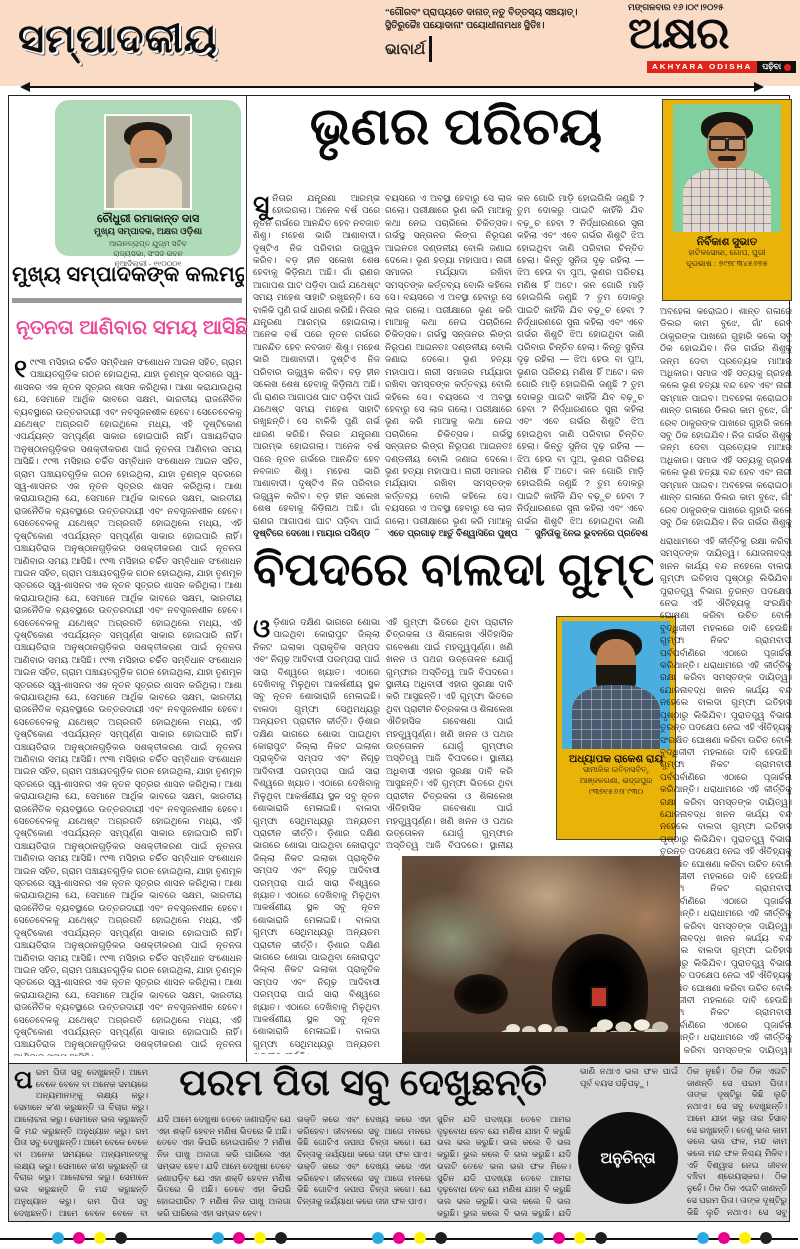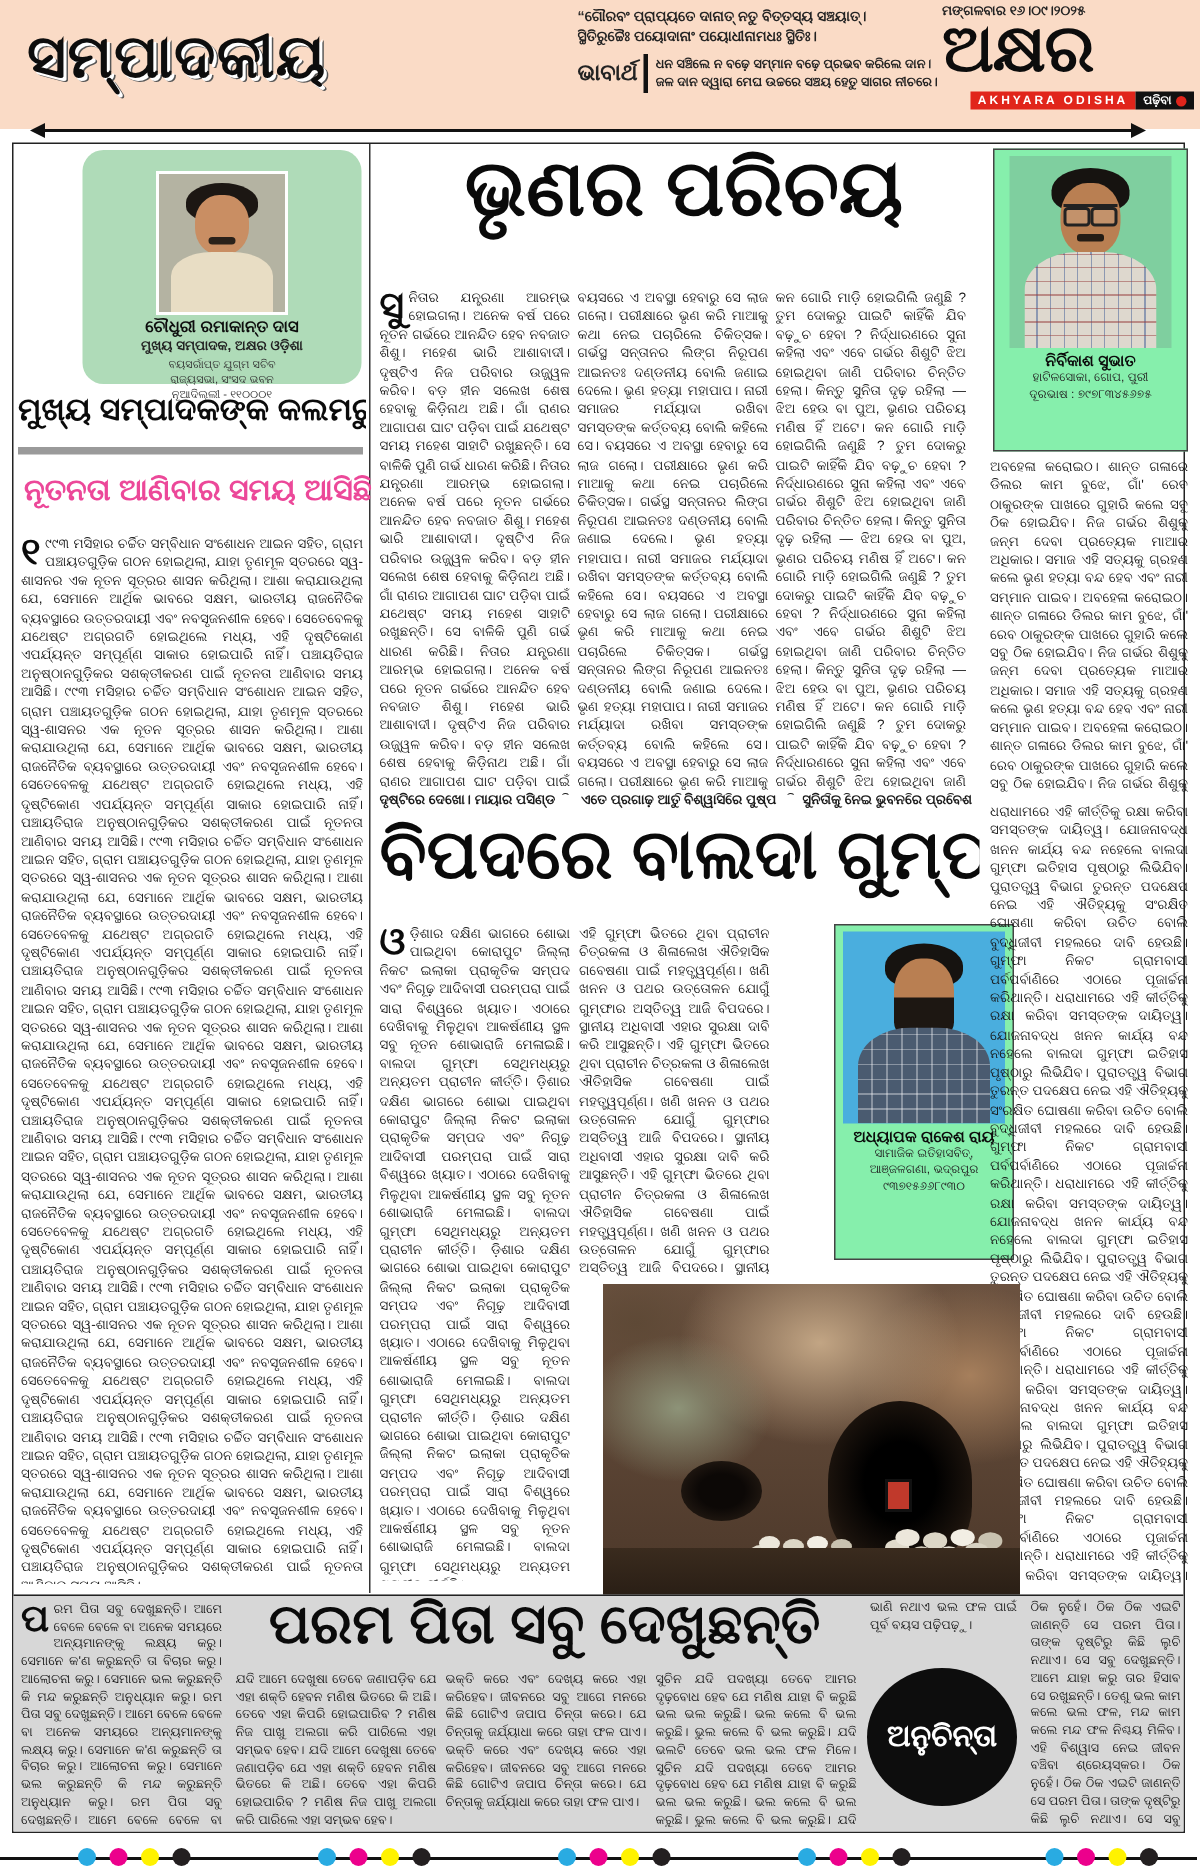--- a/index.html
+++ b/index.html
@@ -39,21 +39,21 @@
   .editor-role{font-size:9px;font-weight:bold;color:#222;margin-top:1px;}
   .editor-addr{font-size:7.5px;color:#333;line-height:1.35;margin-top:2px;}
   .col-heading{left:12px;top:262px;width:232px;height:30px;font-size:21px;font-weight:bold;text-align:center;white-space:nowrap;overflow:hidden;color:#0b0b0b;}
   .gray-band{left:12px;top:298px;width:230px;height:5px;background:#9a9a9a;}
   .edit-headline{left:16px;top:316px;width:232px;height:34px;font-size:20px;font-weight:bold;white-space:nowrap;overflow:hidden;color:#ec4899;}
   .body-text{font-size:9px;line-height:1.38;text-align:justify;color:#161616;overflow:hidden;word-break:break-word;}
   .dropcap{float:left;font-size:25px;line-height:0.9;font-weight:bold;margin:1px 3px 0 0;color:#0b0b0b;}
   .edit-body{left:14px;top:356px;width:228px;height:700px;}
   
   .a1-headline{left:258px;top:96px;width:396px;height:84px;font-size:52px;font-weight:bold;text-align:center;white-space:nowrap;overflow:hidden;color:#0a0a0a;}
-  .author-card{border:1px solid #444;background:#86efac;text-align:center;box-sizing:border-box;padding-top:4px;}
+  .author-card{border:1px solid #444;background:#eab308;text-align:center;box-sizing:border-box;padding-top:4px;}
   .card1{left:662px;top:99px;width:130px;height:202px;}
   .card2{left:556px;top:616px;width:120px;height:224px;}
   .author-photo{width:108px;height:128px;margin:0 auto;position:relative;overflow:hidden;}
   .p-green{background:#7fcf9f;}
   .p-blue{background:#4aaede;}
   .au-hair{position:absolute;left:28px;top:8px;width:52px;height:30px;background:#161310;border-radius:50% 50% 40% 40%;}
   .au-face{position:absolute;left:34px;top:18px;width:40px;height:48px;background:#b97f52;border-radius:45%;}
   .au-glass{position:absolute;left:36px;top:32px;width:36px;height:10px;border-top:2px solid #222;}
   .au-glass::before,.au-glass::after{content:"";position:absolute;top:0;width:14px;height:9px;border:2px solid #222;border-radius:3px;background:rgba(255,255,255,.15);}
   .au-glass::before{left:0;} .au-glass::after{right:0;}
@@ -74,42 +74,38 @@
   .cave-hole{position:absolute;left:150px;top:78px;width:96px;height:108px;background:radial-gradient(#000 35%,#1a120c 70%,#3a2b1e 100%);border-radius:50% 50% 35% 35%;}
   .cave-hole2{position:absolute;left:52px;top:118px;width:54px;height:40px;background:radial-gradient(#0c0806 40%,#2e2218 100%);border-radius:50%;}
   .deity{position:absolute;left:188px;top:130px;width:14px;height:18px;background:#c0392b;border:2px solid #111;}
   .stones{position:absolute;width:14px;height:10px;border-radius:50%;background:#ece7db;box-shadow:16px 2px 0 #dcd6c6,32px 0 0 #f2eee4,8px 10px 0 #cfc9b8,24px 10px 0 #e6e1d4,40px 8px 0 #d8d2c2,-6px 6px 0 #e0dacb,48px 2px 0 #c9c2b0,14px 20px 0 #efeade,30px 20px 0 #d4cebd;}
   .stones.s1{left:104px;top:168px;}
   .stones.s2{left:196px;top:164px;transform:scale(1.15);}
   
   .bottom-band{left:9px;top:1063px;width:780px;height:158px;background:#d7d7d7;border-top:1.5px solid #222;box-sizing:border-box;}
   .bot-headline{left:148px;top:1062px;width:430px;height:48px;font-size:37px;font-weight:bold;text-align:center;white-space:nowrap;overflow:hidden;color:#0a0a0a;}
   .bot-col{font-size:8.5px;}
-  .badge-circle{left:578px;top:1112px;width:100px;height:92px;background:#0d0d0d;border-radius:50%;color:#fff;display:flex;align-items:center;justify-content:center;font-size:20px;font-weight:bold;overflow:hidden;}
+  .badge-circle{left:578px;top:1112px;width:100px;height:92px;background:#0d0d0d;border-radius:50%;color:#fff;display:flex;align-items:center;justify-content:center;font-size:15px;font-weight:bold;overflow:hidden;}
   
   .footer-line{left:0px;top:1238px;width:798px;height:0;border-top:2px solid #111;}
   .dotgroup{top:1232px;height:12px;display:flex;gap:9px;}
   .dotgroup i{width:12px;height:12px;border-radius:50%;display:block;}
 </style>
 </head>
 <body>
 
 <div class="abs header-band"></div>
 <div class="abs masthead">ସମ୍ପାଦକୀୟ</div>
 
 <div class="abs quote-block">
   <div class="quote-line">“ଗୌରବଂ ପ୍ରାପ୍ୟତେ ଦାନାତ୍ ନତୁ ବିତ୍ତସ୍ୟ ସଞ୍ଚୟାତ୍।</div>
   <div class="quote-line">ସ୍ଥିତିରୁଚ୍ଚୈଃ ପୟୋଦାନାଂ ପୟୋଧୀନାମଧଃ ସ୍ଥିତିଃ।</div>
   <div class="bhabartha-row">
     <span class="bhabartha-label">ଭାବାର୍ଥ</span>
     <span class="bhabartha-bar"></span>
-    <span class="meaning">
-      <span class="quote-line">ଧନ ସଞ୍ଚିଲେ ନ ବଢ଼େ ସମ୍ମାନ ବଢ଼େ ପ୍ରଭବ କରିଲେ ଦାନ।</span><br>
-      <span class="quote-line">ଜଳ ଦାନ ଦ୍ୱାରା ମେଘ ଉଚ୍ଚରେ ସଞ୍ଚୟ ହେତୁ ସାଗର ନୀଚରେ।</span>
-    </span>
   </div>
 </div>
 
 <div class="abs logo-block">
   <div class="date-line">ମଙ୍ଗଳବାର ୧୬।୦୯।୨୦୨୫</div>
   <div class="logo-text">ଅକ୍ଷର</div>
   <div class="logo-band">
     <span class="red">AKHYARA ODISHA</span>
     <span class="blackchip">
         <span>ପଢ଼ିବା</span>
@@ -125,21 +121,21 @@
 <div class="abs editor-card">
   <div class="editor-photo">
     <div class="ed-hair"></div>
     <div class="ed-face"></div>
     <div class="ed-must"></div>
     <div class="ed-shirt"></div>
   </div>
   <div class="editor-name">ଚୌଧୁରୀ ରମାକାନ୍ତ ଦାସ</div>
   <div class="editor-role">ମୁଖ୍ୟ ସମ୍ପାଦକ, ଅକ୍ଷର ଓଡ଼ିଶା</div>
   <div class="editor-addr">
-    <span>ବୟସର୍ରାପ୍ତ ଯୁଗ୍ମ ସଚିବ</span><br>
+    <span>ଆଇନତ୍ରାପ୍ତ ଯୁଗ୍ମ ସଚିବ</span><br>
     <span>ରାଜ୍ୟସଭା, ସଂସଦ ଭବନ</span><br>
     <span>ନୂଆଦିଲ୍ଲୀ - ୧୧୦୦୦୧</span>
   </div>
 </div>
 <div class="abs col-heading">ମୁଖ୍ୟ ସମ୍ପାଦକଙ୍କ କଲମରୁ</div>
 <div class="abs gray-band"></div>
 <div class="abs edit-headline">ନୂତନତା ଆଣିବାର ସମୟ ଆସିଛି</div>
 <div class="abs body-text edit-body"><span class="dropcap">୧</span><span>୯୯୩ ମସିହାର ଚର୍ଚ୍ଚିତ ସମ୍ବିଧାନ ସଂଶୋଧନ ଆଇନ ସହିତ, ଗ୍ରାମ ପଞ୍ଚାୟତଗୁଡ଼ିକ ଗଠନ ହୋଇଥିଲା, ଯାହା ତୃଣମୂଳ ସ୍ତରରେ ସ୍ୱ-ଶାସନର ଏକ ନୂତନ ସୂତ୍ରର ଶାସନ କରିଥିଲା। ଆଶା କରାଯାଉଥିଲା ଯେ, ସେମାନେ ଆର୍ଥିକ ଭାବରେ ସକ୍ଷମ, ଭାରତୀୟ ରାଜନୈତିକ ବ୍ୟବସ୍ଥାରେ ଉତ୍ତରଦାୟୀ ଏବଂ ନବସୃଜନଶୀଳ ହେବେ। ସେତେବେଳକୁ ଯଥେଷ୍ଟ ଅଗ୍ରଗତି ହୋଇଥିଲେ ମଧ୍ୟ, ଏହି ଦୃଷ୍ଟିକୋଣ ଏପର୍ଯ୍ୟନ୍ତ ସମ୍ପୂର୍ଣ୍ଣ ସାକାର ହୋଇପାରି ନାହିଁ। ପଞ୍ଚାୟତିରାଜ ଅନୁଷ୍ଠାନଗୁଡ଼ିକର ସଶକ୍ତୀକରଣ ପାଇଁ ନୂତନତା ଆଣିବାର ସମୟ ଆସିଛି। ୯୯୩ ମସିହାର ଚର୍ଚ୍ଚିତ ସମ୍ବିଧାନ ସଂଶୋଧନ ଆଇନ ସହିତ, ଗ୍ରାମ ପଞ୍ଚାୟତଗୁଡ଼ିକ ଗଠନ ହୋଇଥିଲା, ଯାହା ତୃଣମୂଳ ସ୍ତରରେ ସ୍ୱ-ଶାସନର ଏକ ନୂତନ ସୂତ୍ରର ଶାସନ କରିଥିଲା। ଆଶା କରାଯାଉଥିଲା ଯେ, ସେମାନେ ଆର୍ଥିକ ଭାବରେ ସକ୍ଷମ, ଭାରତୀୟ ରାଜନୈତିକ ବ୍ୟବସ୍ଥାରେ ଉତ୍ତରଦାୟୀ ଏବଂ ନବସୃଜନଶୀଳ ହେବେ। ସେତେବେଳକୁ ଯଥେଷ୍ଟ ଅଗ୍ରଗତି ହୋଇଥିଲେ ମଧ୍ୟ, ଏହି ଦୃଷ୍ଟିକୋଣ ଏପର୍ଯ୍ୟନ୍ତ ସମ୍ପୂର୍ଣ୍ଣ ସାକାର ହୋଇପାରି ନାହିଁ। ପଞ୍ଚାୟତିରାଜ ଅନୁଷ୍ଠାନଗୁଡ଼ିକର ସଶକ୍ତୀକରଣ ପାଇଁ ନୂତନତା ଆଣିବାର ସମୟ ଆସିଛି। ୯୯୩ ମସିହାର ଚର୍ଚ୍ଚିତ ସମ୍ବିଧାନ ସଂଶୋଧନ ଆଇନ ସହିତ, ଗ୍ରାମ ପଞ୍ଚାୟତଗୁଡ଼ିକ ଗଠନ ହୋଇଥିଲା, ଯାହା ତୃଣମୂଳ ସ୍ତରରେ ସ୍ୱ-ଶାସନର ଏକ ନୂତନ ସୂତ୍ରର ଶାସନ କରିଥିଲା। ଆଶା କରାଯାଉଥିଲା ଯେ, ସେମାନେ ଆର୍ଥିକ ଭାବରେ ସକ୍ଷମ, ଭାରତୀୟ ରାଜନୈତିକ ବ୍ୟବସ୍ଥାରେ ଉତ୍ତରଦାୟୀ ଏବଂ ନବସୃଜନଶୀଳ ହେବେ। ସେତେବେଳକୁ ଯଥେଷ୍ଟ ଅଗ୍ରଗତି ହୋଇଥିଲେ ମଧ୍ୟ, ଏହି ଦୃଷ୍ଟିକୋଣ ଏପର୍ଯ୍ୟନ୍ତ ସମ୍ପୂର୍ଣ୍ଣ ସାକାର ହୋଇପାରି ନାହିଁ। ପଞ୍ଚାୟତିରାଜ ଅନୁଷ୍ଠାନଗୁଡ଼ିକର ସଶକ୍ତୀକରଣ ପାଇଁ ନୂତନତା ଆଣିବାର ସମୟ ଆସିଛି। ୯୯୩ ମସିହାର ଚର୍ଚ୍ଚିତ ସମ୍ବିଧାନ ସଂଶୋଧନ ଆଇନ ସହିତ, ଗ୍ରାମ ପଞ୍ଚାୟତଗୁଡ଼ିକ ଗଠନ ହୋଇଥିଲା, ଯାହା ତୃଣମୂଳ ସ୍ତରରେ ସ୍ୱ-ଶାସନର ଏକ ନୂତନ ସୂତ୍ରର ଶାସନ କରିଥିଲା। ଆଶା କରାଯାଉଥିଲା ଯେ, ସେମାନେ ଆର୍ଥିକ ଭାବରେ ସକ୍ଷମ, ଭାରତୀୟ ରାଜନୈତିକ ବ୍ୟବସ୍ଥାରେ ଉତ୍ତରଦାୟୀ ଏବଂ ନବସୃଜନଶୀଳ ହେବେ। ସେତେବେଳକୁ ଯଥେଷ୍ଟ ଅଗ୍ରଗତି ହୋଇଥିଲେ ମଧ୍ୟ, ଏହି ଦୃଷ୍ଟିକୋଣ ଏପର୍ଯ୍ୟନ୍ତ ସମ୍ପୂର୍ଣ୍ଣ ସାକାର ହୋଇପାରି ନାହିଁ। ପଞ୍ଚାୟତିରାଜ ଅନୁଷ୍ଠାନଗୁଡ଼ିକର ସଶକ୍ତୀକରଣ ପାଇଁ ନୂତନତା ଆଣିବାର ସମୟ ଆସିଛି। ୯୯୩ ମସିହାର ଚର୍ଚ୍ଚିତ ସମ୍ବିଧାନ ସଂଶୋଧନ ଆଇନ ସହିତ, ଗ୍ରାମ ପଞ୍ଚାୟତଗୁଡ଼ିକ ଗଠନ ହୋଇଥିଲା, ଯାହା ତୃଣମୂଳ ସ୍ତରରେ ସ୍ୱ-ଶାସନର ଏକ ନୂତନ ସୂତ୍ରର ଶାସନ କରିଥିଲା। ଆଶା କରାଯାଉଥିଲା ଯେ, ସେମାନେ ଆର୍ଥିକ ଭାବରେ ସକ୍ଷମ, ଭାରତୀୟ ରାଜନୈତିକ ବ୍ୟବସ୍ଥାରେ ଉତ୍ତରଦାୟୀ ଏବଂ ନବସୃଜନଶୀଳ ହେବେ। ସେତେବେଳକୁ ଯଥେଷ୍ଟ ଅଗ୍ରଗତି ହୋଇଥିଲେ ମଧ୍ୟ, ଏହି ଦୃଷ୍ଟିକୋଣ ଏପର୍ଯ୍ୟନ୍ତ ସମ୍ପୂର୍ଣ୍ଣ ସାକାର ହୋଇପାରି ନାହିଁ। ପଞ୍ଚାୟତିରାଜ ଅନୁଷ୍ଠାନଗୁଡ଼ିକର ସଶକ୍ତୀକରଣ ପାଇଁ ନୂତନତା ଆଣିବାର ସମୟ ଆସିଛି। ୯୯୩ ମସିହାର ଚର୍ଚ୍ଚିତ ସମ୍ବିଧାନ ସଂଶୋଧନ ଆଇନ ସହିତ, ଗ୍ରାମ ପଞ୍ଚାୟତଗୁଡ଼ିକ ଗଠନ ହୋଇଥିଲା, ଯାହା ତୃଣମୂଳ ସ୍ତରରେ ସ୍ୱ-ଶାସନର ଏକ ନୂତନ ସୂତ୍ରର ଶାସନ କରିଥିଲା। ଆଶା କରାଯାଉଥିଲା ଯେ, ସେମାନେ ଆର୍ଥିକ ଭାବରେ ସକ୍ଷମ, ଭାରତୀୟ ରାଜନୈତିକ ବ୍ୟବସ୍ଥାରେ ଉତ୍ତରଦାୟୀ ଏବଂ ନବସୃଜନଶୀଳ ହେବେ। ସେତେବେଳକୁ ଯଥେଷ୍ଟ ଅଗ୍ରଗତି ହୋଇଥିଲେ ମଧ୍ୟ, ଏହି ଦୃଷ୍ଟିକୋଣ ଏପର୍ଯ୍ୟନ୍ତ ସମ୍ପୂର୍ଣ୍ଣ ସାକାର ହୋଇପାରି ନାହିଁ। ପଞ୍ଚାୟତିରାଜ ଅନୁଷ୍ଠାନଗୁଡ଼ିକର ସଶକ୍ତୀକରଣ ପାଇଁ ନୂତନତା ଆଣିବାର ସମୟ ଆସିଛି। ୯୯୩ ମସିହାର ଚର୍ଚ୍ଚିତ ସମ୍ବିଧାନ ସଂଶୋଧନ ଆଇନ ସହିତ, ଗ୍ରାମ ପଞ୍ଚାୟତଗୁଡ଼ିକ ଗଠନ ହୋଇଥିଲା, ଯାହା ତୃଣମୂଳ ସ୍ତରରେ ସ୍ୱ-ଶାସନର ଏକ ନୂତନ ସୂତ୍ରର ଶାସନ କରିଥିଲା। ଆଶା କରାଯାଉଥିଲା ଯେ, ସେମାନେ ଆର୍ଥିକ ଭାବରେ ସକ୍ଷମ, ଭାରତୀୟ ରାଜନୈତିକ ବ୍ୟବସ୍ଥାରେ ଉତ୍ତରଦାୟୀ ଏବଂ ନବସୃଜନଶୀଳ ହେବେ। ସେତେବେଳକୁ ଯଥେଷ୍ଟ ଅଗ୍ରଗତି ହୋଇଥିଲେ ମଧ୍ୟ, ଏହି ଦୃଷ୍ଟିକୋଣ ଏପର୍ଯ୍ୟନ୍ତ ସମ୍ପୂର୍ଣ୍ଣ ସାକାର ହୋଇପାରି ନାହିଁ। ପଞ୍ଚାୟତିରାଜ ଅନୁଷ୍ଠାନଗୁଡ଼ିକର ସଶକ୍ତୀକରଣ ପାଇଁ ନୂତନତା ଆଣିବାର ସମୟ ଆସିଛି।</span></div>
 
 <div class="abs a1-headline">ଭୃଣର ପରିଚୟ</div>

